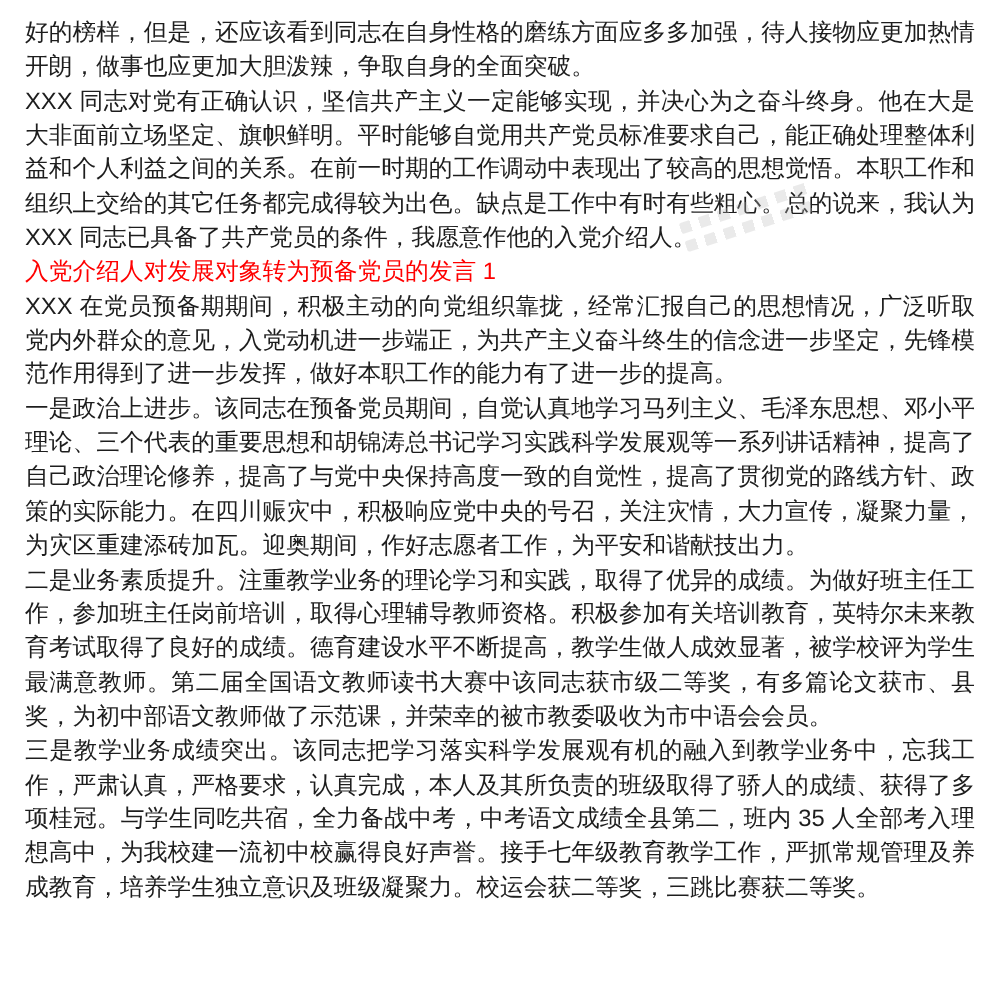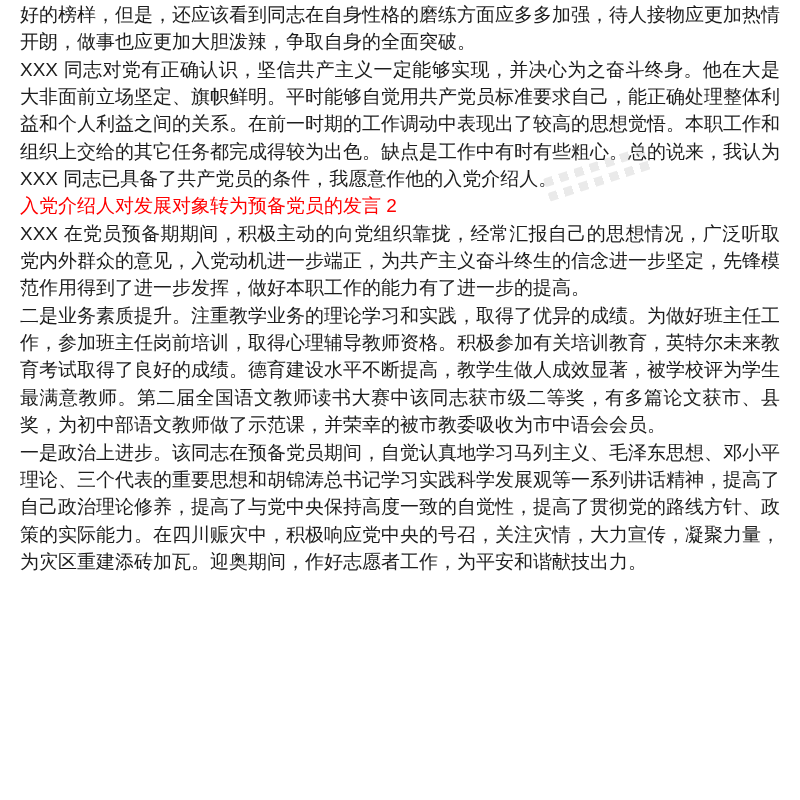--- a/index.html
+++ b/index.html
@@ -8,21 +8,21 @@
     width: 800px;
     height: 800px;
     background: #ffffff;
     overflow: hidden;
   }
   .doc {
     position: relative;
     width: 800px;
     height: 800px;
     box-sizing: border-box;
-    padding: 1px 20px 0 20px;
+    padding: 13px 20px 0 20px;
     font-family: "Liberation Sans", "DejaVu Sans", sans-serif;
     font-size: 19px;
     line-height: 27.35px;
     color: #1d1d1d;
     text-align: justify;
     overflow: hidden;
   }
   .doc p {
     margin: 0;
     word-break: break-all;
@@ -48,27 +48,28 @@
   }
 </style>
 </head>
 <body>
 
 <div class="doc">
   <p>好的榜样，但是，还应该看到同志在自身性格的磨练方面应多多加强，待人接物应更加热情开朗，做事也应更加大胆泼辣，争取自身的全面突破。</p>
 
   <p>XXX 同志对党有正确认识，坚信共产主义一定能够实现，并决心为之奋斗终身。他在大是大非面前立场坚定、旗帜鲜明。平时能够自觉用共产党员标准要求自己，能正确处理整体利益和个人利益之间的关系。在前一时期的工作调动中表现出了较高的思想觉悟。本职工作和组织上交给的其它任务都完成得较为出色。缺点是工作中有时有些粗心。总的说来，我认为 XXX 同志已具备了共产党员的条件，我愿意作他的入党介绍人。</p>
 
-  <p class="heading-red">入党介绍人对发展对象转为预备党员的发言 2</p>
+  <p class="heading-red">入党介绍人对发展对象转为预备党员的发言 1</p>
 
   <p>XXX 在党员预备期期间，积极主动的向党组织靠拢，经常汇报自己的思想情况，广泛听取党内外群众的意见，入党动机进一步端正，为共产主义奋斗终生的信念进一步坚定，先锋模范作用得到了进一步发挥，做好本职工作的能力有了进一步的提高。</p>
 
+  <p>一是政治上进步。该同志在预备党员期间，自觉认真地学习马列主义、毛泽东思想、邓小平理论、三个代表的重要思想和胡锦涛总书记学习实践科学发展观等一系列讲话精神，提高了自己政治理论修养，提高了与党中央保持高度一致的自觉性，提高了贯彻党的路线方针、政策的实际能力。在四川赈灾中，积极响应党中央的号召，关注灾情，大力宣传，凝聚力量，为灾区重建添砖加瓦。迎奥期间，作好志愿者工作，为平安和谐献技出力。</p>
+
   <p>二是业务素质提升。注重教学业务的理论学习和实践，取得了优异的成绩。为做好班主任工作，参加班主任岗前培训，取得心理辅导教师资格。积极参加有关培训教育，英特尔未来教育考试取得了良好的成绩。德育建设水平不断提高，教学生做人成效显著，被学校评为学生最满意教师。第二届全国语文教师读书大赛中该同志获市级二等奖，有多篇论文获市、县奖，为初中部语文教师做了示范课，并荣幸的被市教委吸收为市中语会会员。</p>
 
-  <p>一是政治上进步。该同志在预备党员期间，自觉认真地学习马列主义、毛泽东思想、邓小平理论、三个代表的重要思想和胡锦涛总书记学习实践科学发展观等一系列讲话精神，提高了自己政治理论修养，提高了与党中央保持高度一致的自觉性，提高了贯彻党的路线方针、政策的实际能力。在四川赈灾中，积极响应党中央的号召，关注灾情，大力宣传，凝聚力量，为灾区重建添砖加瓦。迎奥期间，作好志愿者工作，为平安和谐献技出力。</p>
-
+  <p>三是教学业务成绩突出。该同志把学习落实科学发展观有机的融入到教学业务中，忘我工作，严肃认真，严格要求，认真完成，本人及其所负责的班级取得了骄人的成绩、获得了多项桂冠。与学生同吃共宿，全力备战中考，中考语文成绩全县第二，班内 35 人全部考入理想高中，为我校建一流初中校赢得良好声誉。接手七年级教育教学工作，严抓常规管理及养成教育，培养学生独立意识及班级凝聚力。校运会获二等奖，三跳比赛获二等奖。</p>
 
 
   <div class="watermark">
     <div class="wm-row"></div>
     <div class="wm-row"></div>
   </div>
 </div>
 
 </body></html>

